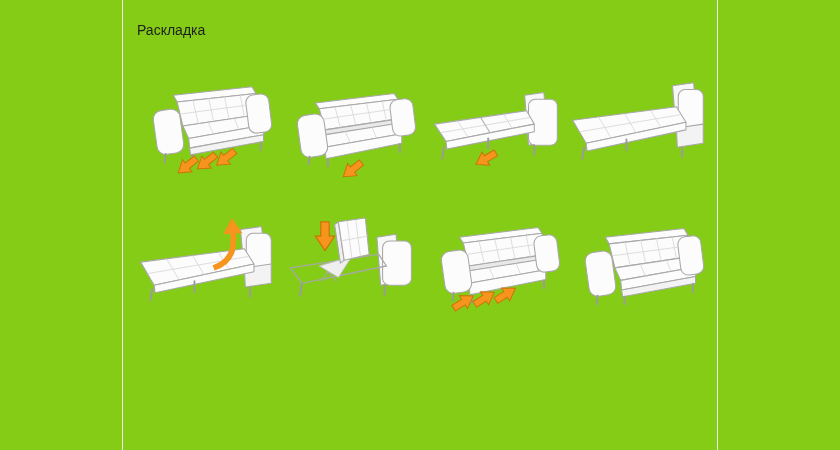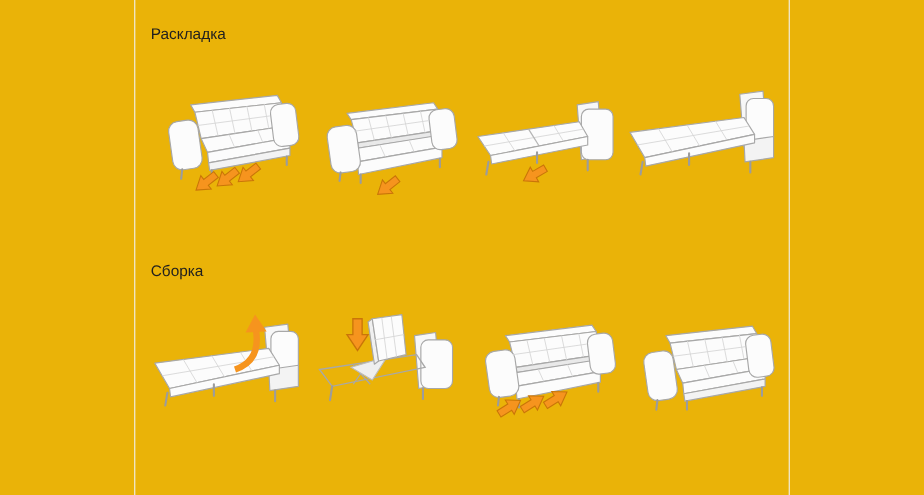--- a/index.html
+++ b/index.html
@@ -1,17 +1,17 @@
 <!DOCTYPE html>
 <html><head>
 <meta charset="utf-8">
 <style>
   html,body{margin:0;padding:0;background:#ffffff;}
   .stage{
-    width:840px;height:450px;background:#eab308;overflow:hidden;
+    width:840px;height:450px;background:#84cc16;overflow:hidden;
     font-family:"Liberation Sans", sans-serif;position:relative;
   }
   .content{
     width:596px;height:450px;margin:0 auto;box-sizing:border-box;
     border-left:1px solid #f0f0f0;border-right:1px solid #f0f0f0;
     padding:22px 10px 0 10px;
   }
   .section-title{
     font-size:14px;line-height:16px;color:#1f1f1f;font-weight:400;
     padding-left:4px;
@@ -136,21 +136,20 @@
             <path d="M15,64 L121,46"></path>
           </g>
           <g class="legs">
             <path d="M20,80 L18,92 M64,72 L64,83 M122,80 L122,90"></path>
           </g>
         </svg>
       </div>
 
     </div>
 
-    <div class="section-title title-fold">Сборка</div>
 
     <div class="steps-row row-fold">
 
       <div class="step-cell">
         <svg width="148" height="118" viewBox="0 0 150 118">
           <g class="uph">
             <polygon points="112,22 134,19 138,64 116,68" fill="#F7F7F7"></polygon>
             <rect x="118" y="26" width="26" height="42" rx="7"></rect>
             <polygon points="116,62 144,58 144,78 117,82" fill="#F3F3F3"></polygon>
             <polygon points="8,56 116,42 126,58 22,80"></polygon>

